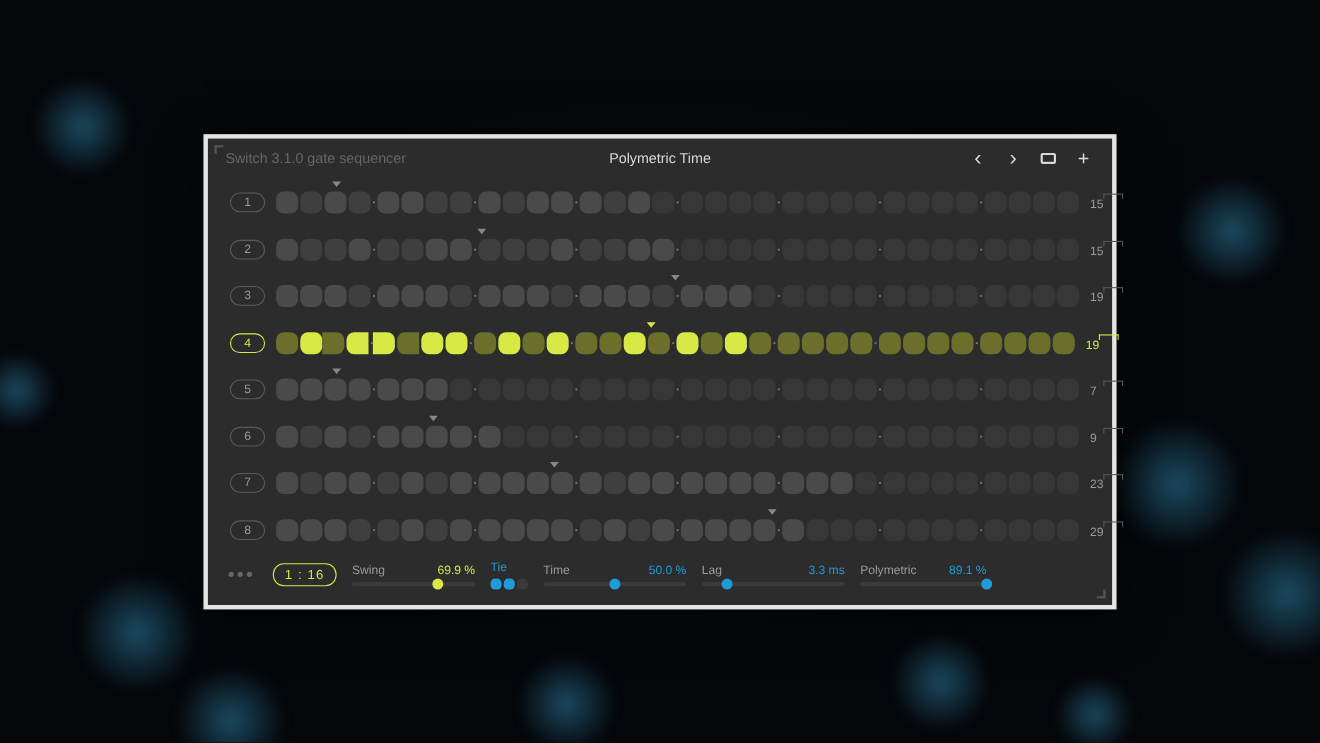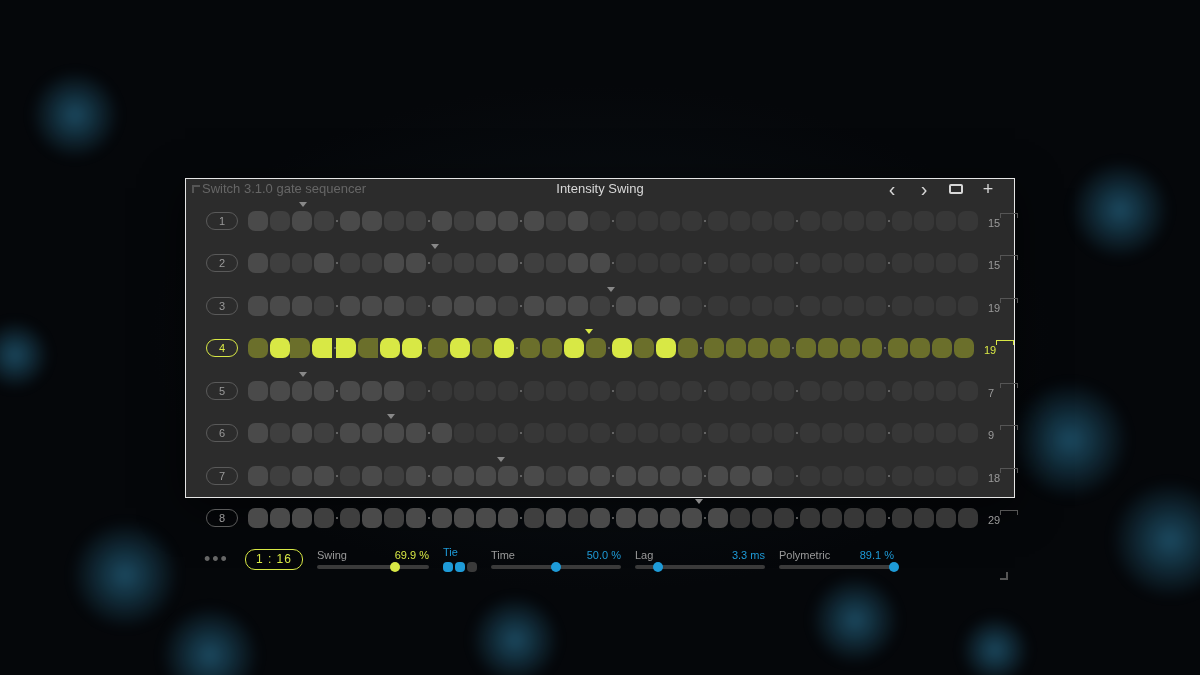--- a/index.html
+++ b/index.html
@@ -38,23 +38,23 @@
 .b6 { width:120px; height:120px; right:-30px; top:480px; }
 .b7 { width:100px; height:100px; left:160px; bottom:-30px; }
 .b8 { width:90px; height:90px; right:300px; bottom:10px; }
 .b9 { width:90px; height:90px; left:470px; bottom:-10px; }
 .b10{ width:70px; height:70px; right:170px; bottom:-10px;}
 
 
 .panel {
   position: absolute;
   left: 50%; top: 50%; transform: translate(-50%, -50%);
-  width: 830px; height: 320px;
+  width: 830px; height: 432px;
   background: var(--panel);
-  border: 1px solid #e5e5e5;
+  border: 4px solid #e5e5e5;
   box-shadow: 0 10px 40px rgba(0,0,0,0.6);
   display: flex; flex-direction: column;
 }
 .panel-head {
   height: 44px;
   display: flex; align-items: center;
   padding: 0 16px 0 16px;
   gap: 12px;
   position: relative;
 }
@@ -226,21 +226,21 @@
 <div class="blob b6"></div>
 <div class="blob b7"></div>
 <div class="blob b8"></div>
 <div class="blob b9"></div>
 <div class="blob b10"></div>
 
 <div class="panel">
   <div class="panel-head">
     <span class="corner-tl"></span>
     <span class="app-title">Switch 3.1.0 gate sequencer</span>
-    <span class="preset-name">Intensity Swing</span>
+    <span class="preset-name">Polymetric Time</span>
     <span class="head-spacer"></span>
     <span class="icon-btn icon-prev"></span>
     <span class="icon-btn icon-next"></span>
     <span class="icon-btn">
         <span class="icon-max"></span>
       </span>
     <span class="icon-btn icon-plus">+</span>
   </div>
 
   <div class="grid" id="grid">
@@ -557,21 +557,21 @@
           <span class="dot dim"></span>
           <span class="dot dim"></span>
           <span class="dot dim"></span>
           <span class="dot dim"></span>
           <span class="tick-sep"></span>
           <span class="dot dim"></span>
           <span class="dot dim"></span>
           <span class="dot dim"></span>
           <span class="dot dim"></span>
         </div>
-        <span class="track-length">18</span>
+        <span class="track-length">23</span>
       </div>
       <div class="track">
         <span class="track-label">8</span>
         <div class="steps">
           <div class="marker" style="left: 451px;"></div>
           <span class="dot on"></span>
           <span class="dot on"></span>
           <span class="dot on"></span>
           <span class="dot"></span>
           <span class="tick-sep"></span>

